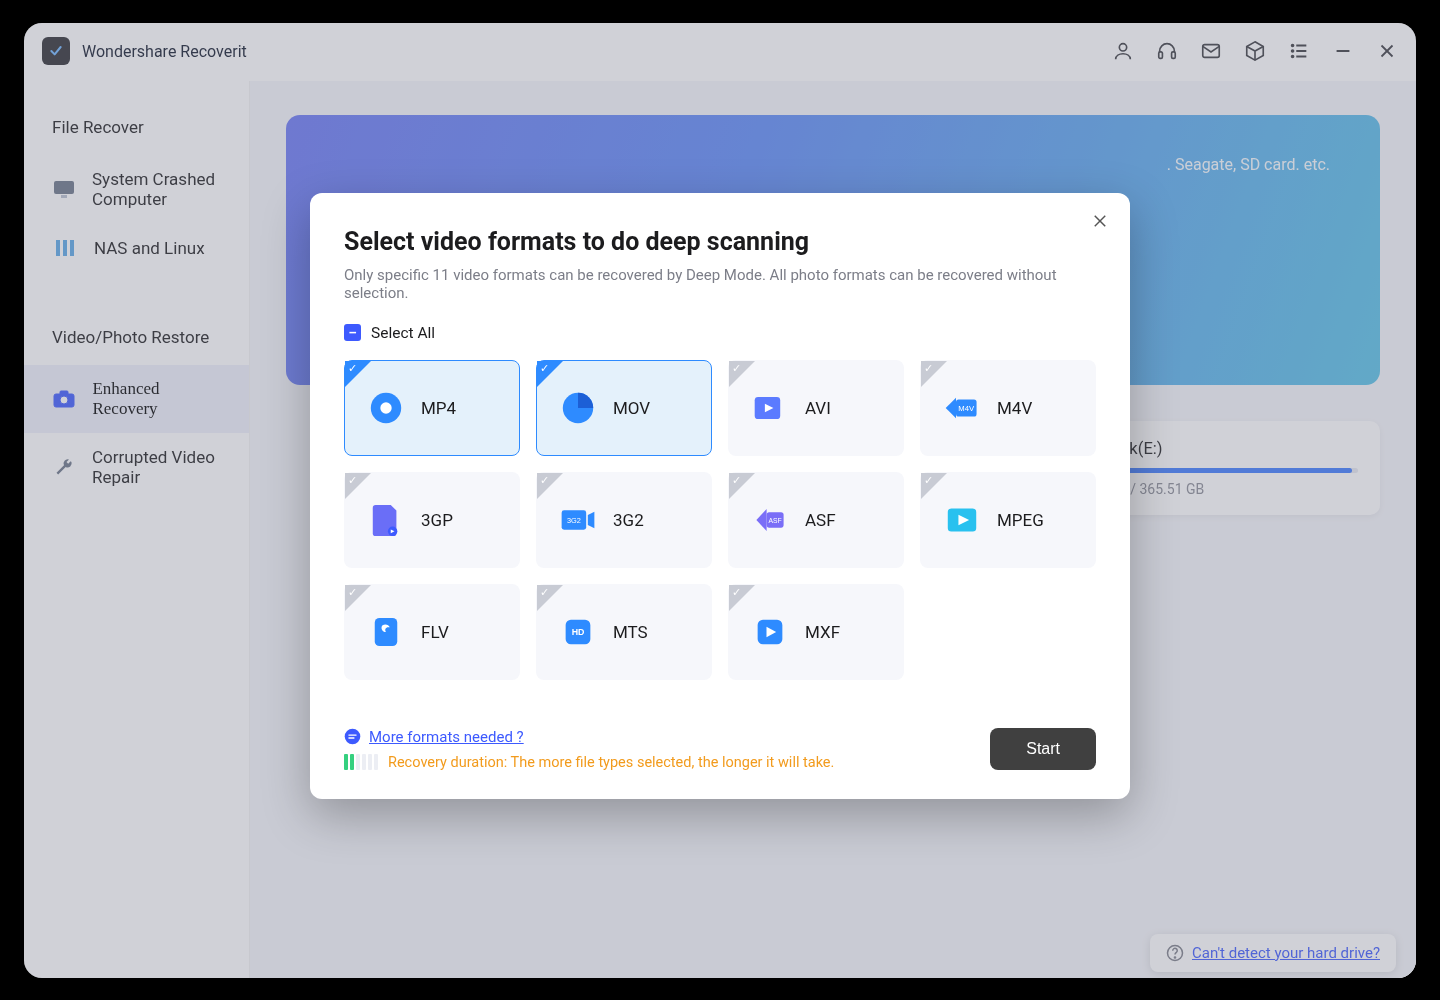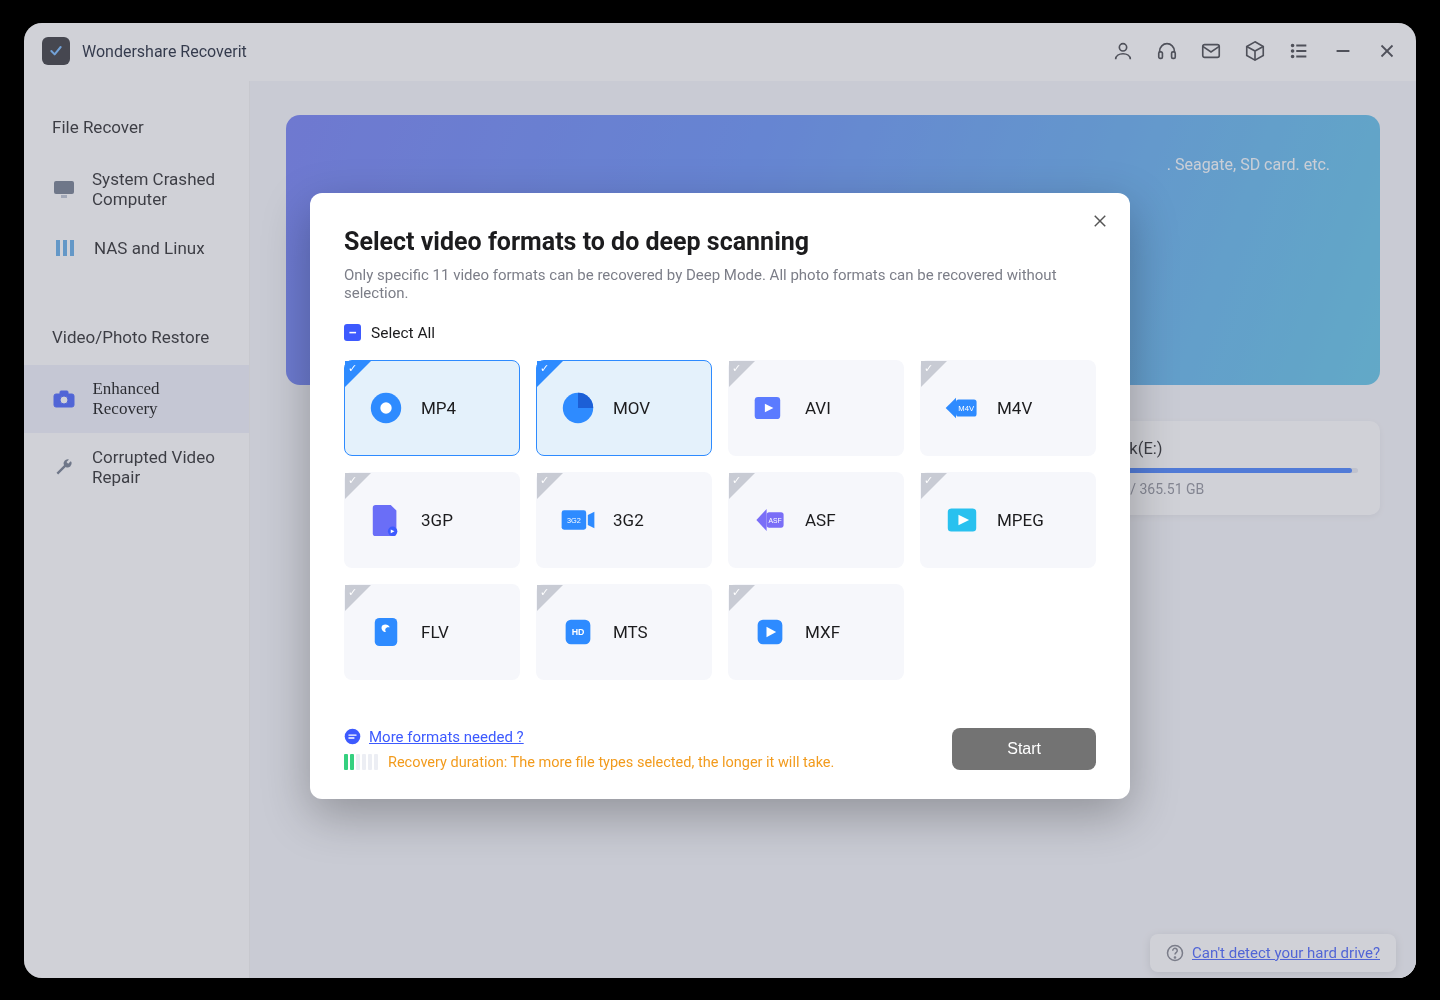--- a/index.html
+++ b/index.html
@@ -164,22 +164,22 @@
   display:flex;align-items:center;justify-content:space-between;margin-top:48px;
 }
 .mf-left{display:flex;flex-direction:column;gap:8px;}
 .more-link{ display:flex;align-items:center;gap:8px;color:#3d5afe;font-size:15px;cursor:pointer;}
 .more-link span{text-decoration:underline;}
 .duration{display:flex;align-items:center;gap:10px;font-size:14.5px;color:#f29b1d;}
 .dur-bars{display:flex;gap:2px;}
 .dur-bars i{width:4px;height:16px;background:#eceef4;display:block;border-radius:1px;}
 .dur-bars i.on{background:#35d07f;}
 .start-btn{
-  background:#737373;color:#fff;border:none;border-radius:8px;
-  padding:12px 55px;font-size:16px;cursor:pointer;
+  background:#404040;color:#fff;border:none;border-radius:8px;
+  padding:12px 36px;font-size:16px;cursor:pointer;
 }
 </style>
 </head>
 <body>
 
 <div class="outer-wrap">
 <div class="app-window">
 
   <div class="titlebar">
     <div class="app-logo">

